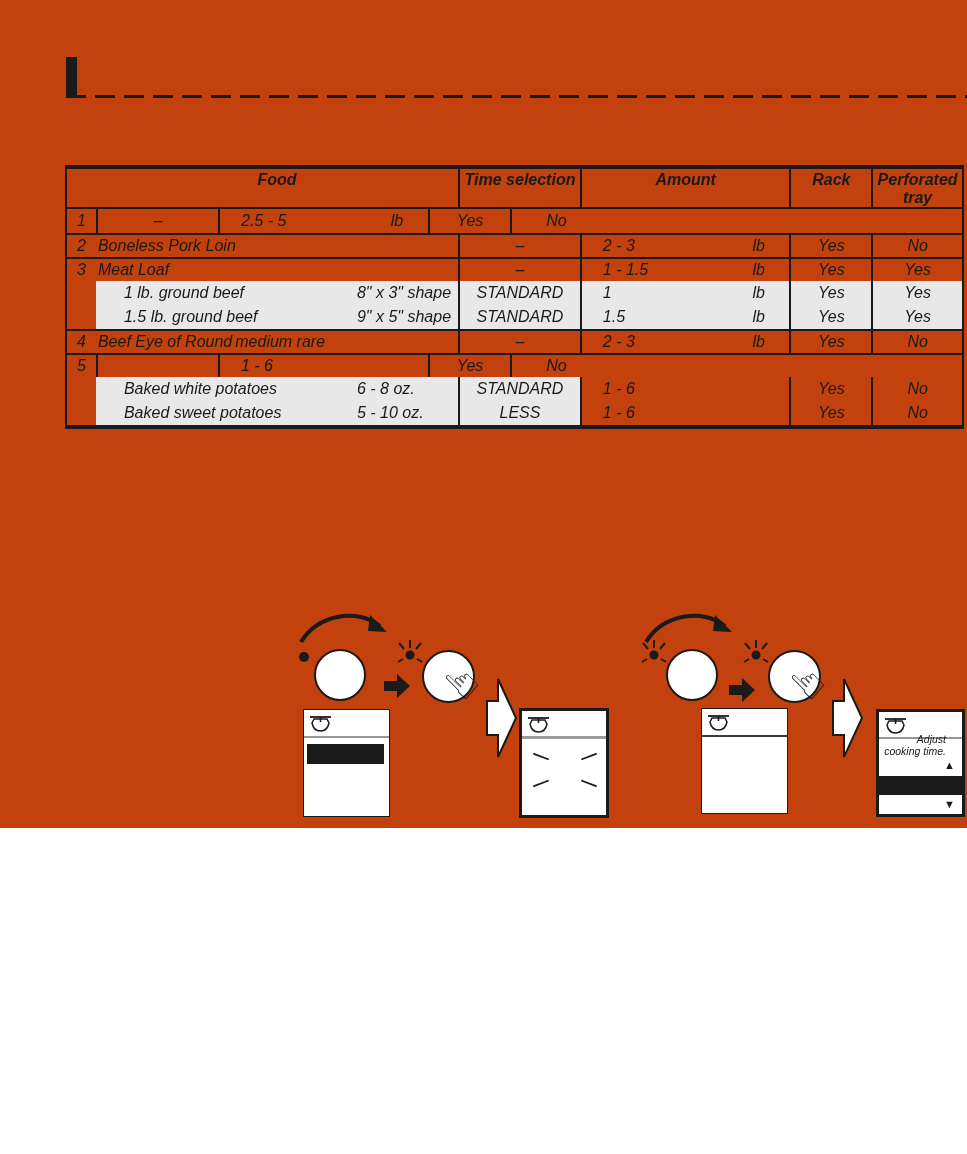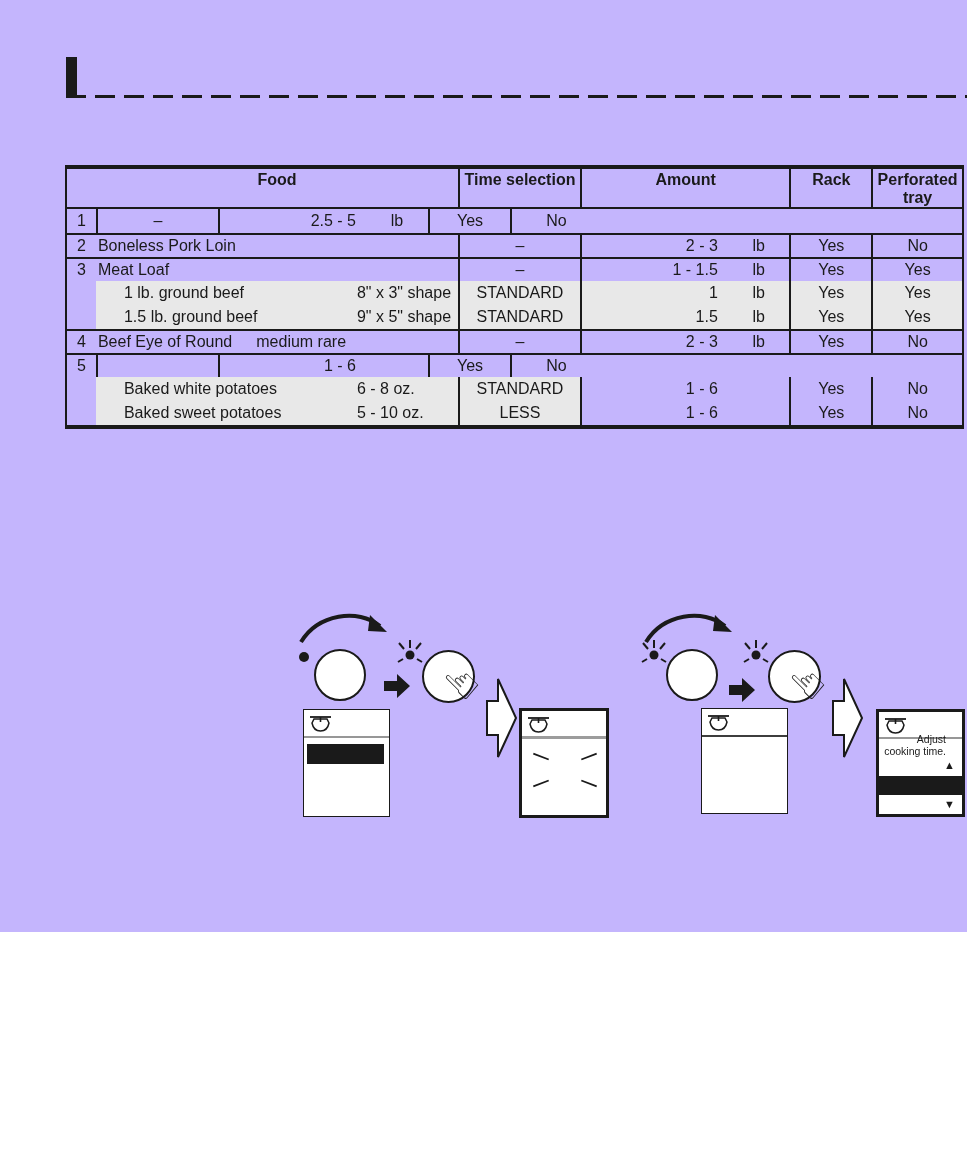--- a/index.html
+++ b/index.html
@@ -1,18 +1,18 @@
 <!DOCTYPE html>
 <html><head>
 <meta charset="utf-8">
 <style>
   * { margin:0; padding:0; box-sizing:border-box; }
   html,body { background:#fff; }
   body { font-family:"Liberation Sans","DejaVu Sans",sans-serif; color:#1a1a1a; }
-  #page { position:relative; width:967px; height:932px; background:#c4b5fd; overflow:hidden; }
+  #page { position:relative; width:967px; height:828px; background:#c2410c; overflow:hidden;font-style:italic; }
 
   
   .vbar { position:absolute; left:66px; top:57px; width:11px; height:41px; background:#1a1a1a; }
   .dashline { position:absolute; left:66px; top:95px; width:901px; height:3px;
     background:repeating-linear-gradient(to right,#1a1a1a 0 20px,transparent 20px 29px); }
 
   
   .ftable { position:absolute; left:65px; top:165px; width:899px;
     border:2px solid #1a1a1a; border-top-width:4px; border-bottom-width:4px;
     font-size:16px; }
@@ -21,24 +21,24 @@
   .trow.sep { border-top:2px solid #1a1a1a; }
   .c { display:flex; align-items:center; overflow:hidden; white-space:nowrap; }
   .thead .c { align-items:flex-start; padding-top:2px; justify-content:center; text-align:center; line-height:18px; }
   .c-num  { width:29px; justify-content:center; }
   .c-food { width:363px; position:relative; padding-left:2px; }
   .c-time { width:122px; border-left:2px solid #1a1a1a; justify-content:center; }
   .c-amt  { width:210px; border-left:2px solid #1a1a1a; padding-left:21px; }
   .c-rack { width:82px;  border-left:2px solid #1a1a1a; justify-content:center; }
   .c-tray { width:91px;  border-left:2px solid #1a1a1a; justify-content:center; }
   .thead .c-numfood { width:392px; display:flex; align-items:flex-start; padding:2px 0 0 29px; }
-  .qty { width:115px; text-align:right; }
+  .qty { width:115px; text-align:left; }
   .unit { flex:1; text-align:center; padding-left:10px; }
   .fname.indent { padding-left:26px; }
-  .name2 { margin-left:24px; }
+  .name2 { margin-left:3px; }
   .size { position:absolute; left:261px; top:0; height:100%; display:flex; align-items:center; }
   .shade-full .c-food,.shade-full .c-time,.shade-full .c-amt,.shade-full .c-rack,.shade-full .c-tray { background:#e8e8e8; }
   .shade-left .c-food,.shade-left .c-time { background:#e8e8e8; }
 
   
   .abs { position:absolute; }
   .knob { position:absolute; border:2.5px solid #1a1a1a; border-radius:50%; background:#fff; }
   .hand { position:absolute; font-family:"DejaVu Sans",sans-serif; color:#1a1a1a;
           transform:rotate(-135deg); line-height:1; }
   .screen { position:absolute; background:#fff; border:1.5px solid #1a1a1a; }

